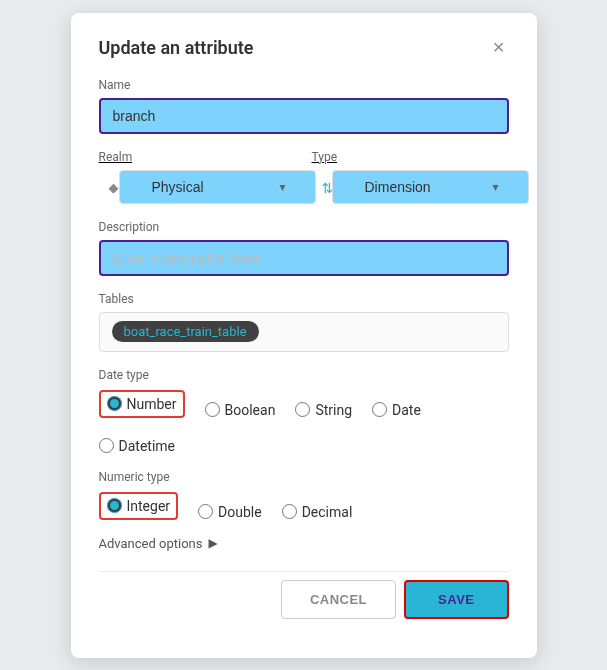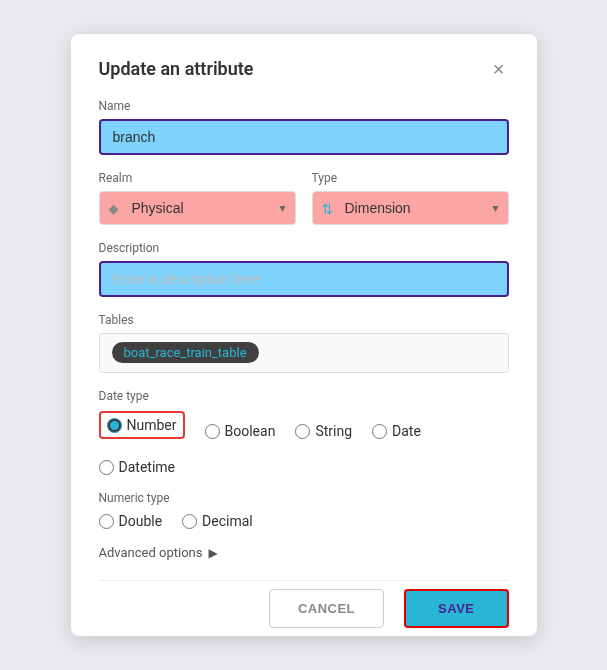--- a/index.html
+++ b/index.html
@@ -15,21 +15,21 @@
       width: 607px;
       height: 670px;
       display: flex;
       align-items: center;
       justify-content: center;
     }
     .modal {
       background: #fff;
       border-radius: 8px;
       width: 466px;
-      padding: 24px 28px 8px 28px;
+      padding: 24px 28px 39px 28px;
       position: relative;
       box-shadow: 0 4px 20px rgba(0,0,0,0.15);
     }
     .modal-header {
       display: flex;
       justify-content: space-between;
       align-items: center;
       margin-bottom: 20px;
     }
     .modal-title {
@@ -63,39 +63,41 @@
       font-size: 14px;
       color: #333;
       background: #7dd3fc;
       outline: none;
     }
     .text-input::placeholder { color: #bbb; }
     .two-col {
       display: flex;
       gap: 16px;
       margin-bottom: 16px;
+      text-decoration: underline;
     }
     .two-col .field-group {
       flex: 1;
       margin-bottom: 0;
     }
     .select-wrapper {
       position: relative;
     }
     .select-wrapper select {
       width: 100%;
       border: 1px solid #ddd;
       border-radius: 4px;
       padding: 8px 32px 8px 32px;
       font-size: 14px;
       color: #333;
-      background: #fca5a5;
+      background: #7dd3fc;
       appearance: none;
       cursor: pointer;
       outline: none;
+      margin-left: 20px;
     }
     .select-prefix-icon {
       position: absolute;
       left: 10px;
       top: 50%;
       transform: translateY(-50%);
       width: 14px;
       height: 14px;
       pointer-events: none;
     }
@@ -156,21 +158,21 @@
       cursor: pointer;
       text-decoration: none;
     }
     .advanced-arrow {
       font-size: 12px;
       color: #555;
     }
     .modal-footer {
       display: flex;
       justify-content: flex-end;
-      gap: 20px;
+      gap: 8px;
       padding-top: 8px;
       border-top: 1px solid #eee;
     }
     .btn-cancel {
       background: #fff;
       border: 1px solid #ccc;
       border-radius: 4px;
       padding: 10px 28px;
       font-size: 13px;
       font-weight: 600;
@@ -285,20 +287,24 @@
         <label class="radio-label">
           <input type="radio" name="datatype" value="Datetime" style="">
           <span>Datetime</span>
         </label>
       </div>
     </div>
 
     <div class="field-group">
       <label class="section-label">Numeric type</label>
       <div class="radio-group">
+        <label class="radio-label red-outline">
+          <input type="radio" name="numerictype" value="Integer" checked="" style="">
+          <span>Integer</span>
+        </label>
         <label class="radio-label">
           <input type="radio" name="numerictype" value="Double" style="">
           <span>Double</span>
         </label>
         <label class="radio-label">
           <input type="radio" name="numerictype" value="Decimal" style="">
           <span>Decimal</span>
         </label>
       </div>
     </div>

